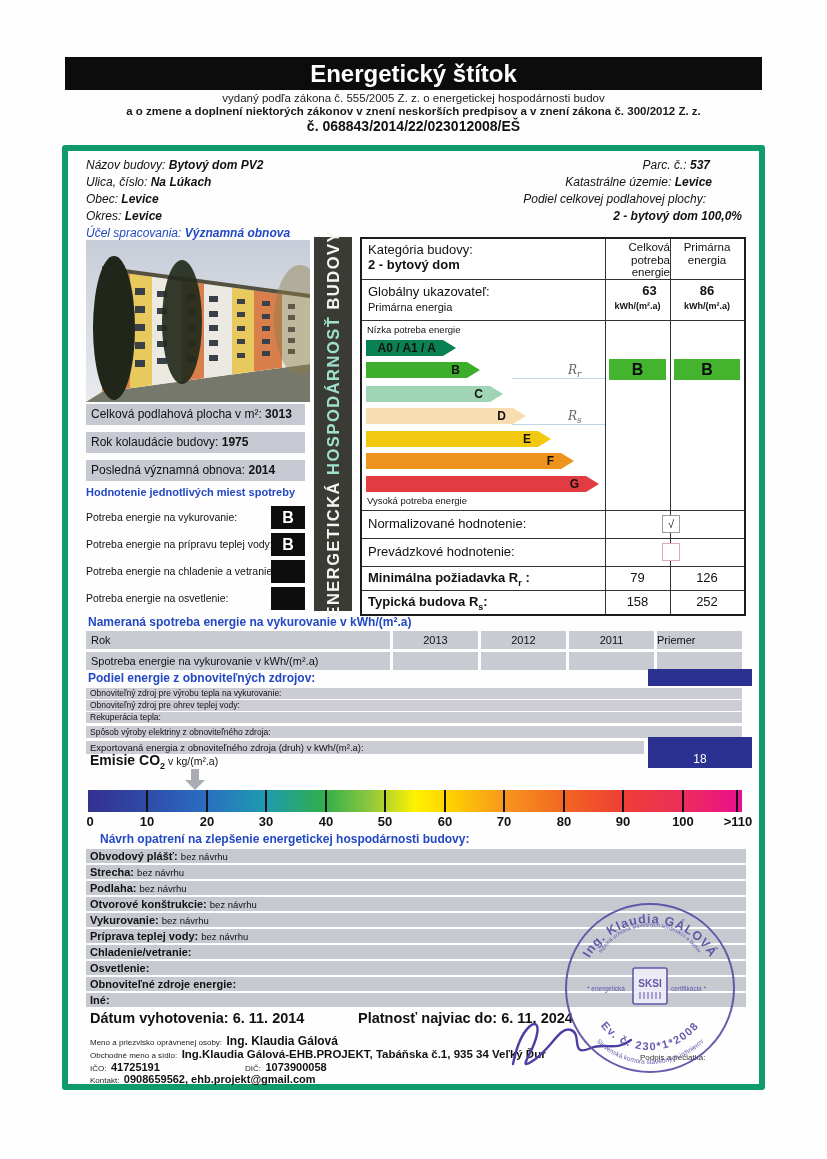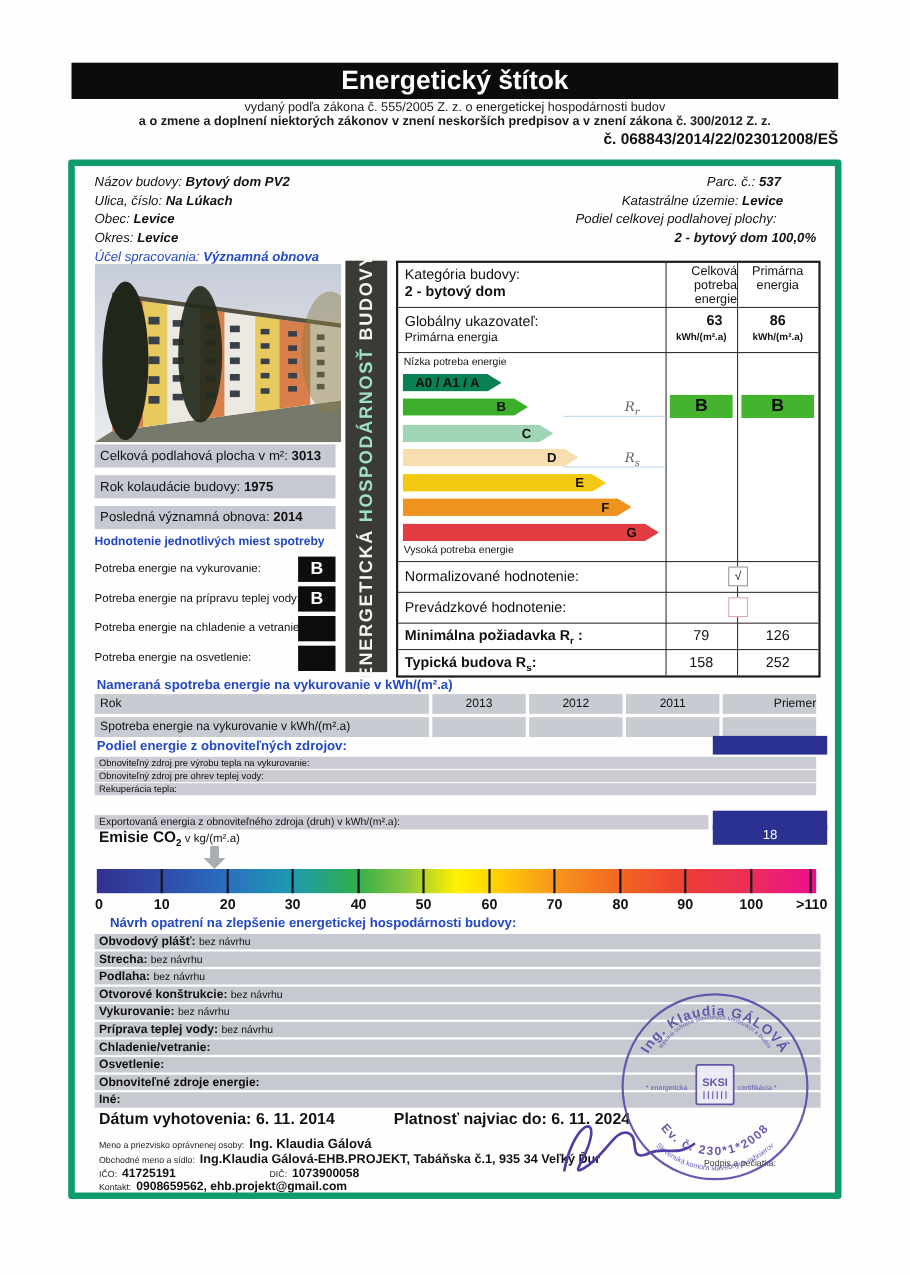--- a/index.html
+++ b/index.html
@@ -3,21 +3,21 @@
 <meta charset="utf-8">
 <style>
   html,body{margin:0;padding:0;background:#ffffff;}
   .page{position:relative;width:827px;height:1159px;background:#fefefe;overflow:hidden;
         font-family:"Liberation Sans",sans-serif;color:#111;}
   .abs{position:absolute;}
   
   .titlebar{left:65px;top:57px;width:697px;height:33px;background:#0c0c0c;color:#fff;
             display:flex;align-items:center;justify-content:center;font-size:24px;font-weight:bold;}
   .sub{left:65px;width:697px;text-align:center;font-size:11.5px;color:#1a1a1a;}
-  .docnum{left:65px;top:118px;width:697px;text-align:right;font-size:14px;font-weight:bold;}
+  .docnum{left:65px;top:118px;width:697px;text-align:center;font-size:14px;font-weight:bold;}
   
   .frame{left:62px;top:145px;width:691px;height:933px;border:6px solid #0f9b6c;border-radius:3px;}
   
   .ilab{font-size:12px;}
   .ival{font-weight:bold;}
   .blue{color:#2348c4;}
   .info-line{height:17px;line-height:17px;white-space:nowrap;font-style:italic;}
   
   .banner{left:314px;top:237px;width:38px;height:374px;background:#3b3b35;display:flex;align-items:center;justify-content:center;}
   .banner span{writing-mode:vertical-rl;transform:rotate(180deg);font-size:16.5px;font-weight:bold;
@@ -239,32 +239,33 @@
     <div class="abs" style="left:6px;top:355px;font-size:13px;font-weight:bold;"><span>Typická budova R</span><sub class="rsub">s</sub><span>:</span></div>
     <div class="abs tval" style="left:243px;top:355px;width:65px;">158</div>
     <div class="abs tval" style="left:308px;top:355px;width:74px;">252</div>
   </div>
 
   <div class="abs bluehead" style="left:88px;top:615px;">Nameraná spotreba energie na vykurovanie v kWh/(m².a)</div>
   <div class="ctcell" style="left:86px;top:631px;width:304px;height:18px;padding-left:5px;">Rok</div>
   <div class="ctcell" style="left:393px;top:631px;width:85px;height:18px;text-align:center;">2013</div>
   <div class="ctcell" style="left:481px;top:631px;width:85px;height:18px;text-align:center;">2012</div>
   <div class="ctcell" style="left:569px;top:631px;width:85px;height:18px;text-align:center;">2011</div>
-  <div class="ctcell" style="left:657px;top:631px;width:85px;height:18px;text-align:right;">Priemer</div>
+  <div class="ctcell" style="left:657px;top:631px;width:85px;height:18px;text-align:left;">Priemer</div>
   <div class="ctcell" style="left:86px;top:652px;width:304px;height:18px;padding-left:5px;">Spotreba energie na vykurovanie v kWh/(m².a)</div>
   <div class="ctcell" style="left:393px;top:652px;width:85px;height:18px;"></div>
   <div class="ctcell" style="left:481px;top:652px;width:85px;height:18px;"></div>
   <div class="ctcell" style="left:569px;top:652px;width:85px;height:18px;"></div>
   <div class="ctcell" style="left:657px;top:652px;width:85px;height:18px;"></div>
 
   <div class="abs bluehead" style="left:88px;top:671px;">Podiel energie z obnoviteľných zdrojov:</div>
   <div class="abs navy" style="left:648px;top:669px;width:104px;height:17px;"></div>
   <div class="grayrow" style="top:688px;width:656px;height:11px;">Obnoviteľný zdroj pre výrobu tepla na vykurovanie:</div>
   <div class="grayrow" style="top:700px;width:656px;height:11px;">Obnoviteľný zdroj pre ohrev teplej vody:</div>
   <div class="grayrow" style="top:712px;width:656px;height:11px;">Rekuperácia tepla:</div>
+  <div class="grayrow" style="top:726px;width:656px;height:12px;line-height:12px;">Spôsob výroby elektriny z obnoviteľného zdroja:</div>
   <div class="grayrow" style="top:741px;width:558px;height:13px;line-height:13px;font-size:9.5px;">Exportovaná energia z obnoviteľného zdroja (druh) v kWh/(m².a):</div>
   <div class="abs navy" style="left:648px;top:737px;width:104px;height:17px;"></div>
 
   <div class="abs" style="left:90px;top:752px;font-size:14px;font-weight:bold;"><span>Emisie CO</span><sub style="font-size:9px;">2</sub><span style="font-size:10.5px;font-weight:normal;"> v kg/(m².a)</span></div>
   <div class="abs navy" style="left:648px;top:750px;width:104px;height:18px;color:#fff;font-size:12px;text-align:center;line-height:18px;">18</div>
 
   <svg class="abs" style="left:185px;top:769px;" width="20" height="21" viewBox="0 0 20 21">
     <rect x="6" y="0" width="8" height="11" fill="#a9adb3"></rect>
     <polygon points="0,11 20,11 10,21" fill="#a9adb3"></polygon>
   </svg>

